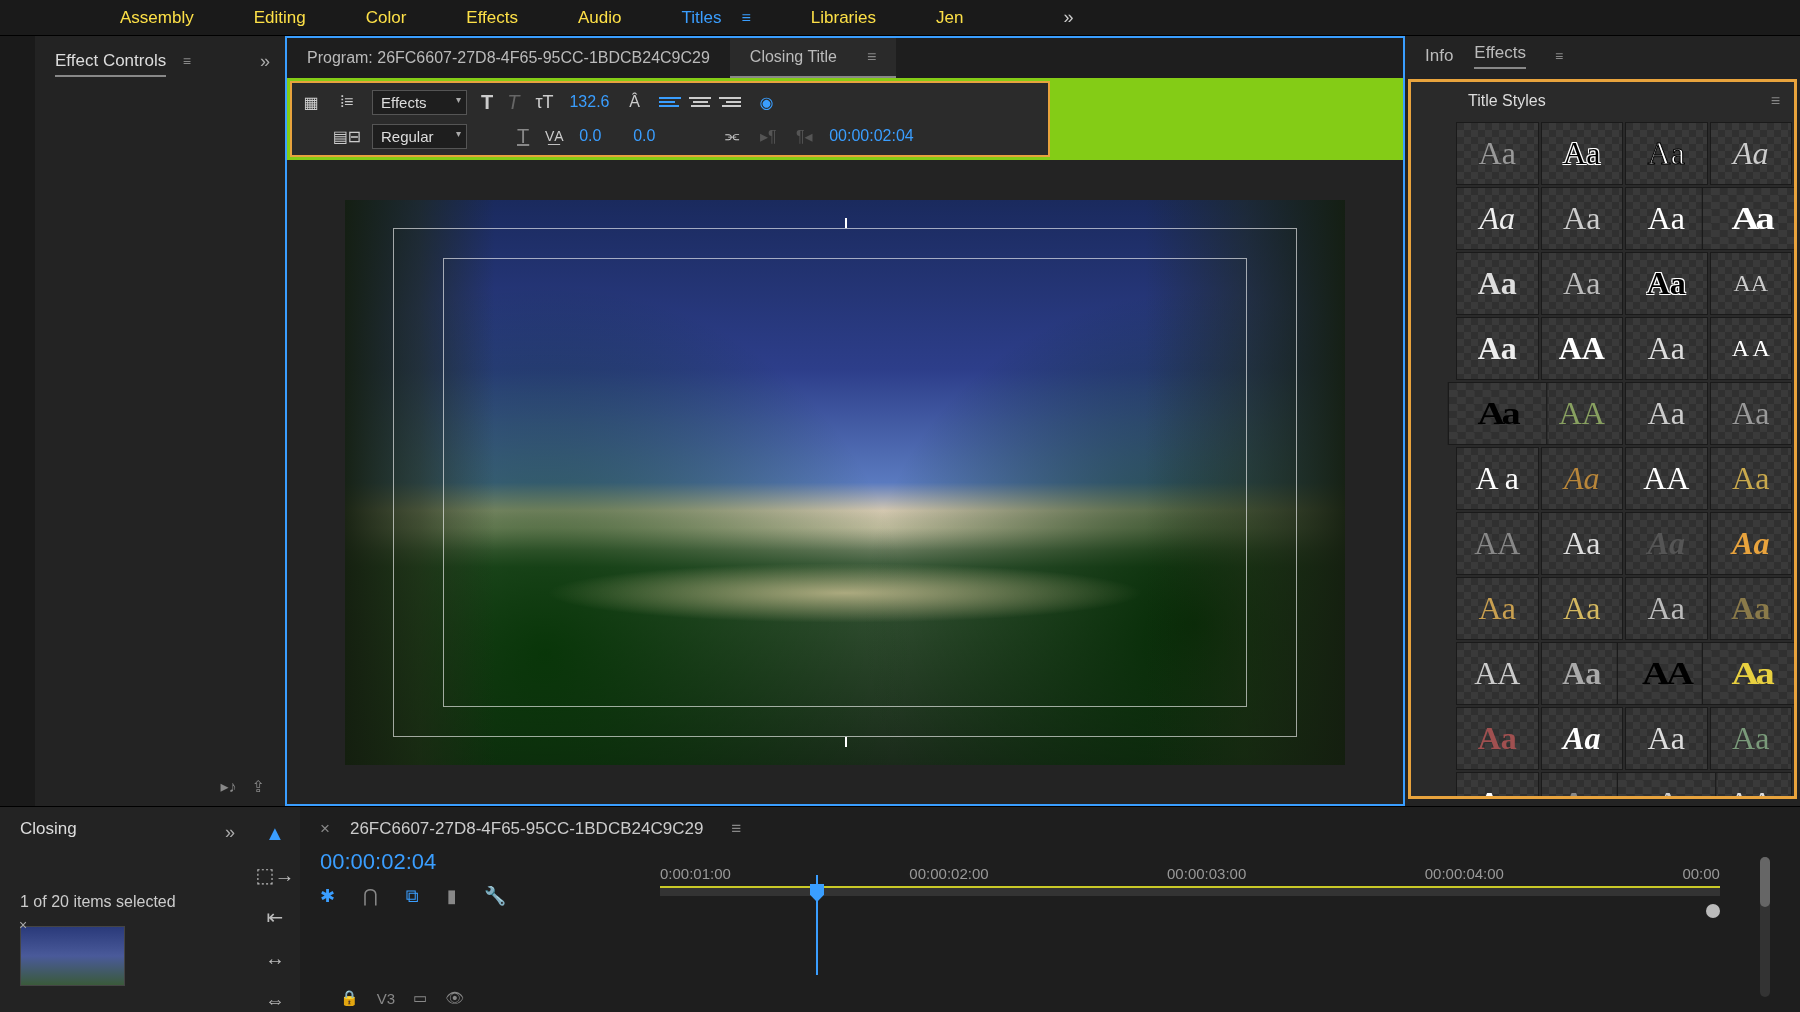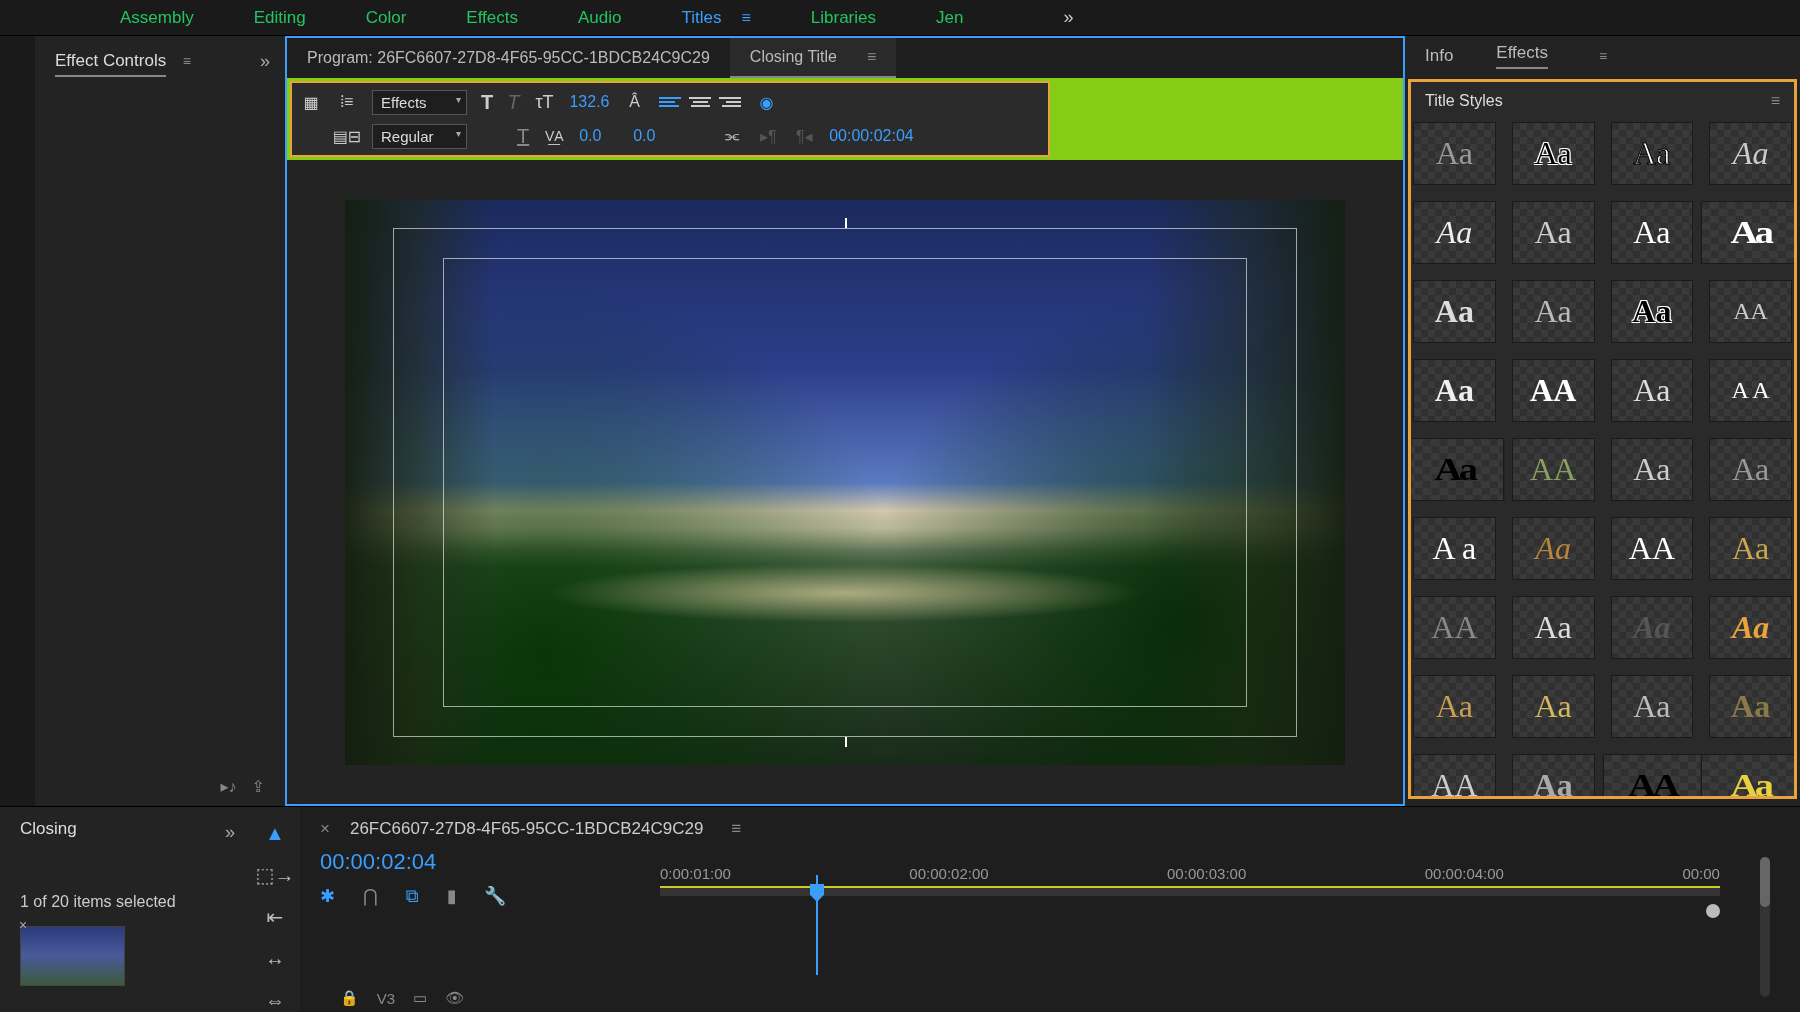--- a/index.html
+++ b/index.html
@@ -1,19 +1,19 @@
 <!DOCTYPE html>
 <html><head>
 <meta charset="utf-8">
 <style>
 * { margin: 0; padding: 0; box-sizing: border-box; font-family: 'Segoe UI', Arial, sans-serif; }
 body { background: #1a1a1a; color: #ccc; width: 1800px; height: 1012px; overflow: hidden; position: relative; }
 
 .workspace-bar { height: 36px; background: #1a1a1a; display: flex; align-items: center; padding: 0 120px; gap: 60px; border-bottom: 1px solid #000; }
-.workspace-tab { color: #22c55e; font-size: 17px; cursor: pointer; }
+.workspace-tab { color: #fde047; font-size: 17px; cursor: pointer; }
 .workspace-tab.active { color: #3a9eff; }
 .workspace-menu-icon { color: #3a9eff; margin-left: -40px; }
 .workspace-more { color: #ccc; font-size: 18px; margin-left: 40px; }
 
 .main-area { display: flex; height: 770px; }
 
 .left-col { width: 250px; background: #232323; padding: 15px 20px; position: relative; margin-left: 35px; }
 .panel-label { font-size: 17px; color: #ddd; border-bottom: 2px solid #888; display: inline-block; padding-bottom: 4px; }
 .panel-expand { position: absolute; right: 15px; top: 15px; color: #aaa; font-size: 18px; }
 .panel-menu-icon { margin-left: 12px; color: #888; font-size: 14px; }
@@ -55,26 +55,26 @@
 .title-text-box { position: absolute; top: 155px; left: 335px; width: 320px; height: 215px; border: 1px solid rgba(255,255,255,0.7); }
 .title-text { font-family: 'Brush Script MT', cursive; font-size: 150px; color: #fff; position: absolute; top: -20px; left: 10px; }
 .handle { position: absolute; width: 10px; height: 10px; background: #fff; }
 .h-tl { top:-5px; left:-5px;} .h-tr{top:-5px;right:-5px;} .h-bl{bottom:-5px;left:-5px;} .h-br{bottom:-5px;right:-5px;}
 .h-tm{top:-5px;left:50%;margin-left:-5px;} .h-bm{bottom:-5px;left:50%;margin-left:-5px;}
 .h-ml{top:50%;left:-5px;margin-top:-5px;} .h-mr{top:50%;right:-5px;margin-top:-5px;}
 .center-mark { position:absolute; width:2px; height:10px; background:#fff; left:50%; }
 .cm-top { top:-11px; } .cm-bot { bottom:-11px; }
 
 .right-col { width: 395px; background: #232323; }
-.right-tabs { height: 40px; display: flex; align-items: center; padding: 0 20px; gap: 43px; }
+.right-tabs { height: 40px; display: flex; align-items: center; padding: 0 20px; gap: 21px; }
 .right-tab { font-size: 17px; color: #bbb; }
 .right-tab.active { border-bottom: 2px solid #888; padding-bottom: 4px; }
-.styles-panel { border: 3px solid #e8a33d; margin: 3px; height: calc(100% - 50px); overflow-y: auto; background: #2a2a2a; }
+.styles-panel { border: 3px solid #e8a33d; margin: 3px; height: calc(100% - 50px); overflow-y: auto; background: #2a2a2a; padding-left: 43px; }
 .styles-header { padding: 10px 14px; font-size: 16px; color: #ddd; display: flex; justify-content: space-between; align-items: center; }
-.styles-grid { display: grid; grid-template-columns: repeat(4, 1fr); gap: 16px; padding: 2px; }
+.styles-grid { display: grid; grid-template-columns: repeat(4, 1fr); gap: 2px; padding: 2px; }
 .style-swatch { height: 63px; background: repeating-conic-gradient(#3a3a3a 0% 25%, #303030 0% 50%) 0 0/14px 14px; display: flex; align-items: center; justify-content: center; font-size: 32px; font-family: Georgia, serif; border: 1px solid #1a1a1a; cursor: pointer; }
 
 .bottom-area { display: flex; height: 206px; background: #1e1e1e; border-top: 1px solid #000; }
 .history-col { width: 250px; background: #232323; padding: 12px 20px; position: relative; }
 .history-items { margin-top: 50px; font-size: 16px; color: #ccc; }
 .thumb { width: 105px; height: 60px; margin-top: 15px; background: linear-gradient(to bottom, #2a3a7a 0%, #4a5a9a 50%, #3a5a3a 100%); border: 1px solid #444; position: relative; }
 .thumb::after { content:'×'; position:absolute; top:-10px; left:-2px; color:#aaa; font-size:14px; }
 
 .timeline-tools { width: 50px; background: #232323; display: flex; flex-direction: column; align-items: center; gap: 18px; padding-top: 15px; }
 .tl-tool { width: 26px; height: 26px; display:flex; align-items:center; justify-content:center; font-size: 20px; color: #bbb; }

